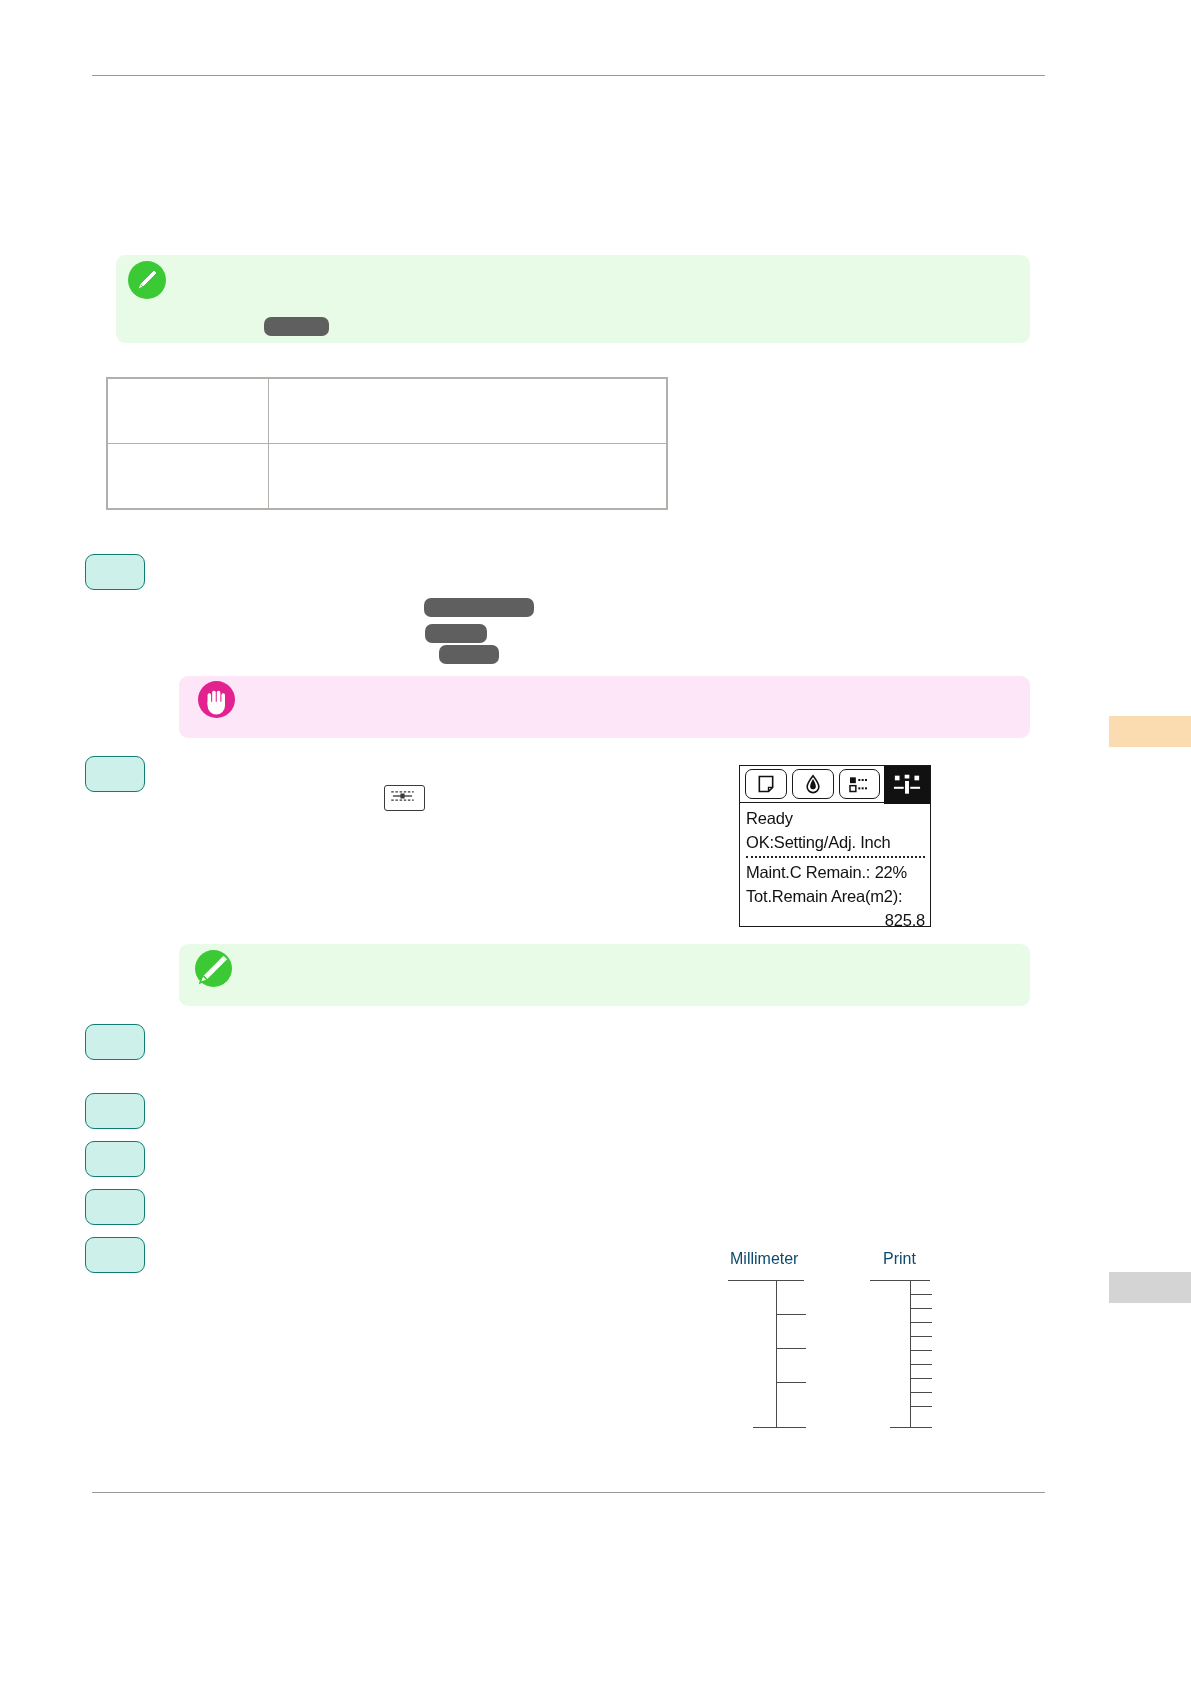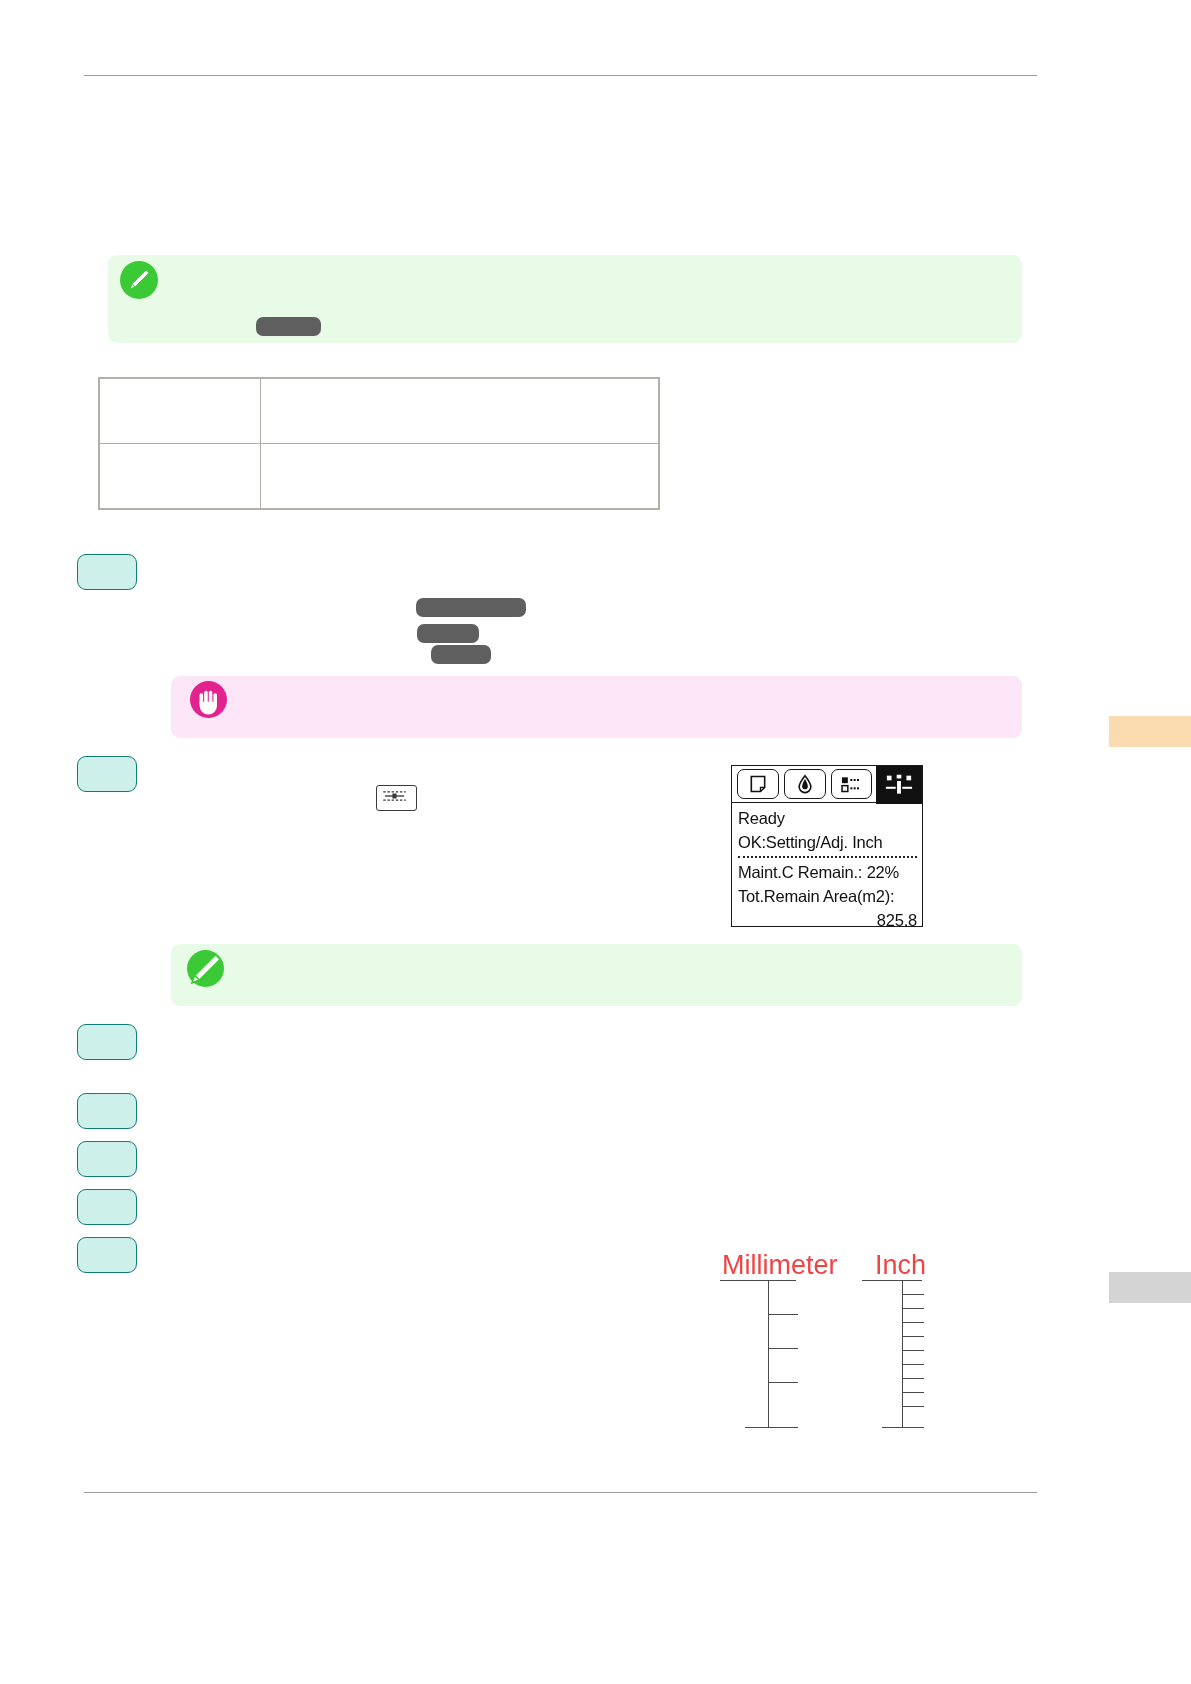--- a/index.html
+++ b/index.html
@@ -3,21 +3,21 @@
 <meta charset="utf-8">
 <style>
   html,body{margin:0;padding:0;}
   body{
     width:1191px;height:1684px;
     background:#ffffff;
     font-family:"Liberation Sans", sans-serif;
     position:relative;
     overflow:hidden;
   }
-  .page{position:absolute;inset:0;}
+  .page{position:absolute;inset:0;margin-left:8px;}
 
   
   .rule-top{position:absolute;left:84px;top:75px;width:953px;height:1px;background:#9a9a9a;}
   .rule-bottom{position:absolute;left:84px;top:1492px;width:953px;height:1px;background:#9a9a9a;}
 
   
   .note-box{
     position:absolute;left:108px;top:255px;width:914px;height:88px;
     background:#e8fbe6;border-radius:9px;
   }
@@ -98,21 +98,21 @@
     line-height:24px;white-space:nowrap;letter-spacing:-0.2px;
   }
   .lcd-sep{
     border-top:2px dotted #222;margin:2px 0 2px 0;height:0;
   }
   .lcd-right{text-align:right;}
 
   
   .ruler-wrap{position:absolute;left:700px;top:1248px;width:260px;height:192px;}
   .ruler-label{
-    position:absolute;font-size:27px;color:#ef4444;white-space:nowrap;text-align:center;
+    position:absolute;font-size:16px;color:#0c4a6e;white-space:nowrap;text-align:center;
   }
   .ruler-axis{position:absolute;width:1.4px;background:#4a4a4a;}
   .ruler-tick{position:absolute;height:1.4px;background:#4a4a4a;}
   .ruler-cap{position:absolute;height:1.4px;background:#4a4a4a;}
 </style>
 </head>
 <body>
 
 <div class="page">
 
@@ -260,21 +260,21 @@
   <div class="ruler-wrap">
 
     <div class="ruler-label" style="left:22px;top:2px;">Millimeter</div>
     <div class="ruler-cap" style="left:20px;top:32px;width:76px;"></div>
     <div class="ruler-axis" style="left:68px;top:32px;height:148px;"></div>
     <div class="ruler-tick" style="left:68px;top:66px;width:30px;"></div>
     <div class="ruler-tick" style="left:68px;top:100px;width:30px;"></div>
     <div class="ruler-tick" style="left:68px;top:134px;width:30px;"></div>
     <div class="ruler-tick" style="left:45px;top:179px;width:53px;"></div>
 
-    <div class="ruler-label" style="left:175px;top:2px;">Inch</div>
+    <div class="ruler-label" style="left:175px;top:2px;">Print</div>
     <div class="ruler-cap" style="left:162px;top:32px;width:60px;"></div>
     <div class="ruler-axis" style="left:202px;top:32px;height:148px;"></div>
     <div class="ruler-tick" style="left:202px;top:46px;width:22px;"></div>
     <div class="ruler-tick" style="left:202px;top:60px;width:22px;"></div>
     <div class="ruler-tick" style="left:202px;top:74px;width:22px;"></div>
     <div class="ruler-tick" style="left:202px;top:88px;width:22px;"></div>
     <div class="ruler-tick" style="left:202px;top:102px;width:22px;"></div>
     <div class="ruler-tick" style="left:202px;top:116px;width:22px;"></div>
     <div class="ruler-tick" style="left:202px;top:130px;width:22px;"></div>
     <div class="ruler-tick" style="left:202px;top:144px;width:22px;"></div>

